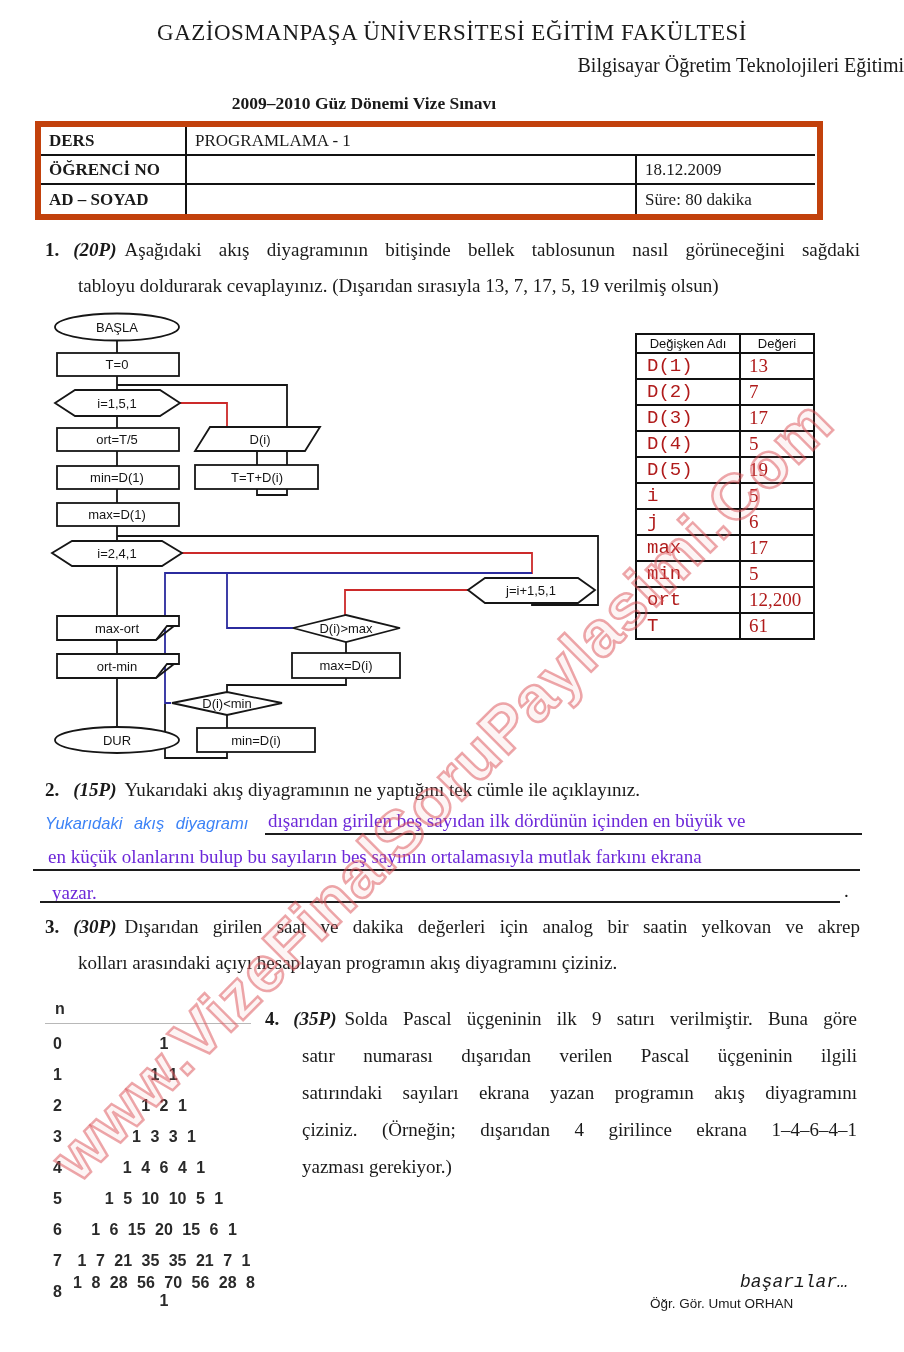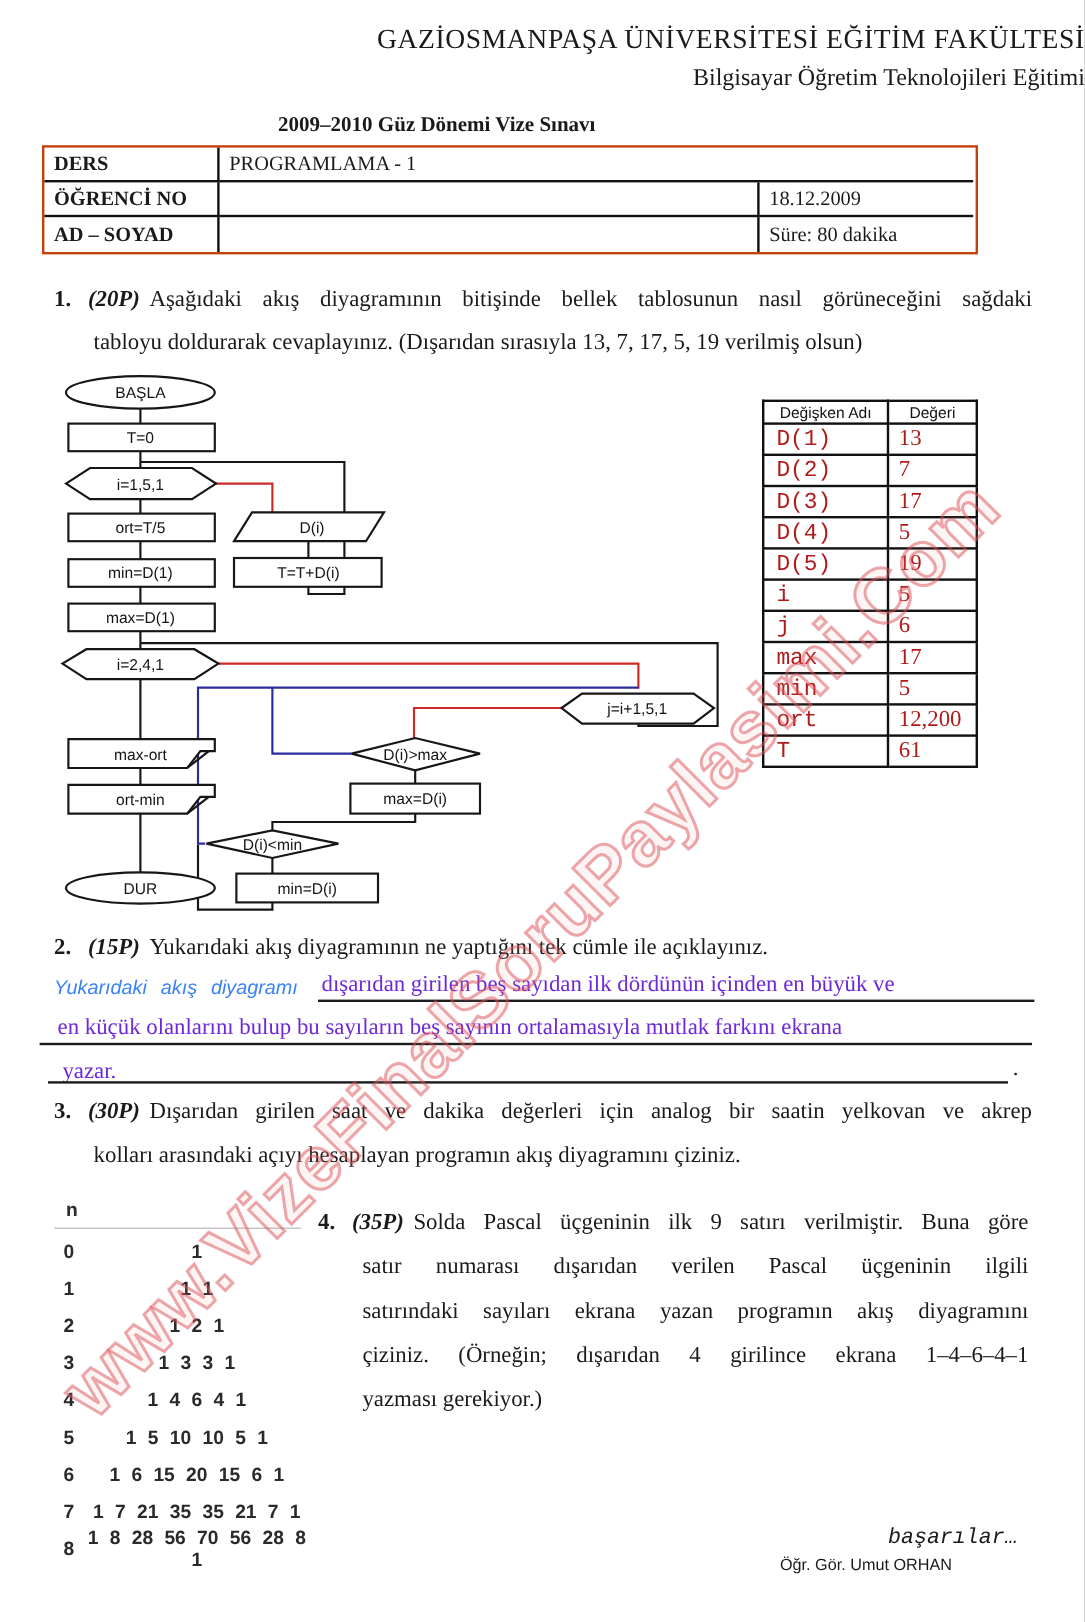--- a/index.html
+++ b/index.html
@@ -1,24 +1,24 @@
 <!DOCTYPE html>
 <html><head>
 <meta charset="utf-8">
 <style>
   html,body{margin:0;padding:0;background:#888;}
   #page{position:relative;width:904px;height:1352px;background:#fff;overflow:hidden;
         font-family:"Liberation Serif",serif;color:#1a1a1a;}
   .abs{position:absolute;}
   
-  .title1{top:20px;left:0;width:904px;text-align:right;font-size:23px;letter-spacing:.5px;}
+  .title1{top:20px;left:0;width:904px;text-align:center;font-size:23px;letter-spacing:.5px;}
   .title2{top:54px;left:0;width:904px;text-align:right;font-size:20px;}
   .title3{top:93px;left:0;width:728px;text-align:center;font-size:17.5px;font-weight:bold;}
   
-  .info-table{top:121px;left:35px;width:776px;border:2px solid #c2410c;background:#fff;
+  .info-table{top:121px;left:35px;width:776px;border:6px solid #c2410c;background:#fff;
               display:grid;grid-template-columns:146px 450px 178px;grid-auto-rows:29px;font-size:17px;}
   .info-table div{border-right:2px solid #111;border-bottom:2px solid #111;
                   display:flex;align-items:center;padding-left:8px;box-sizing:border-box;}
   .info-table .lastcol,.info-table .span2{border-right:none;}
   .info-table .lastrow{border-bottom:none;}
   .info-table .lbl{font-weight:bold;}
   .span2{grid-column:2/4;}
   
   .q{font-size:19px;white-space:nowrap;}
   .qnum{font-weight:bold;margin-right:14px;}

